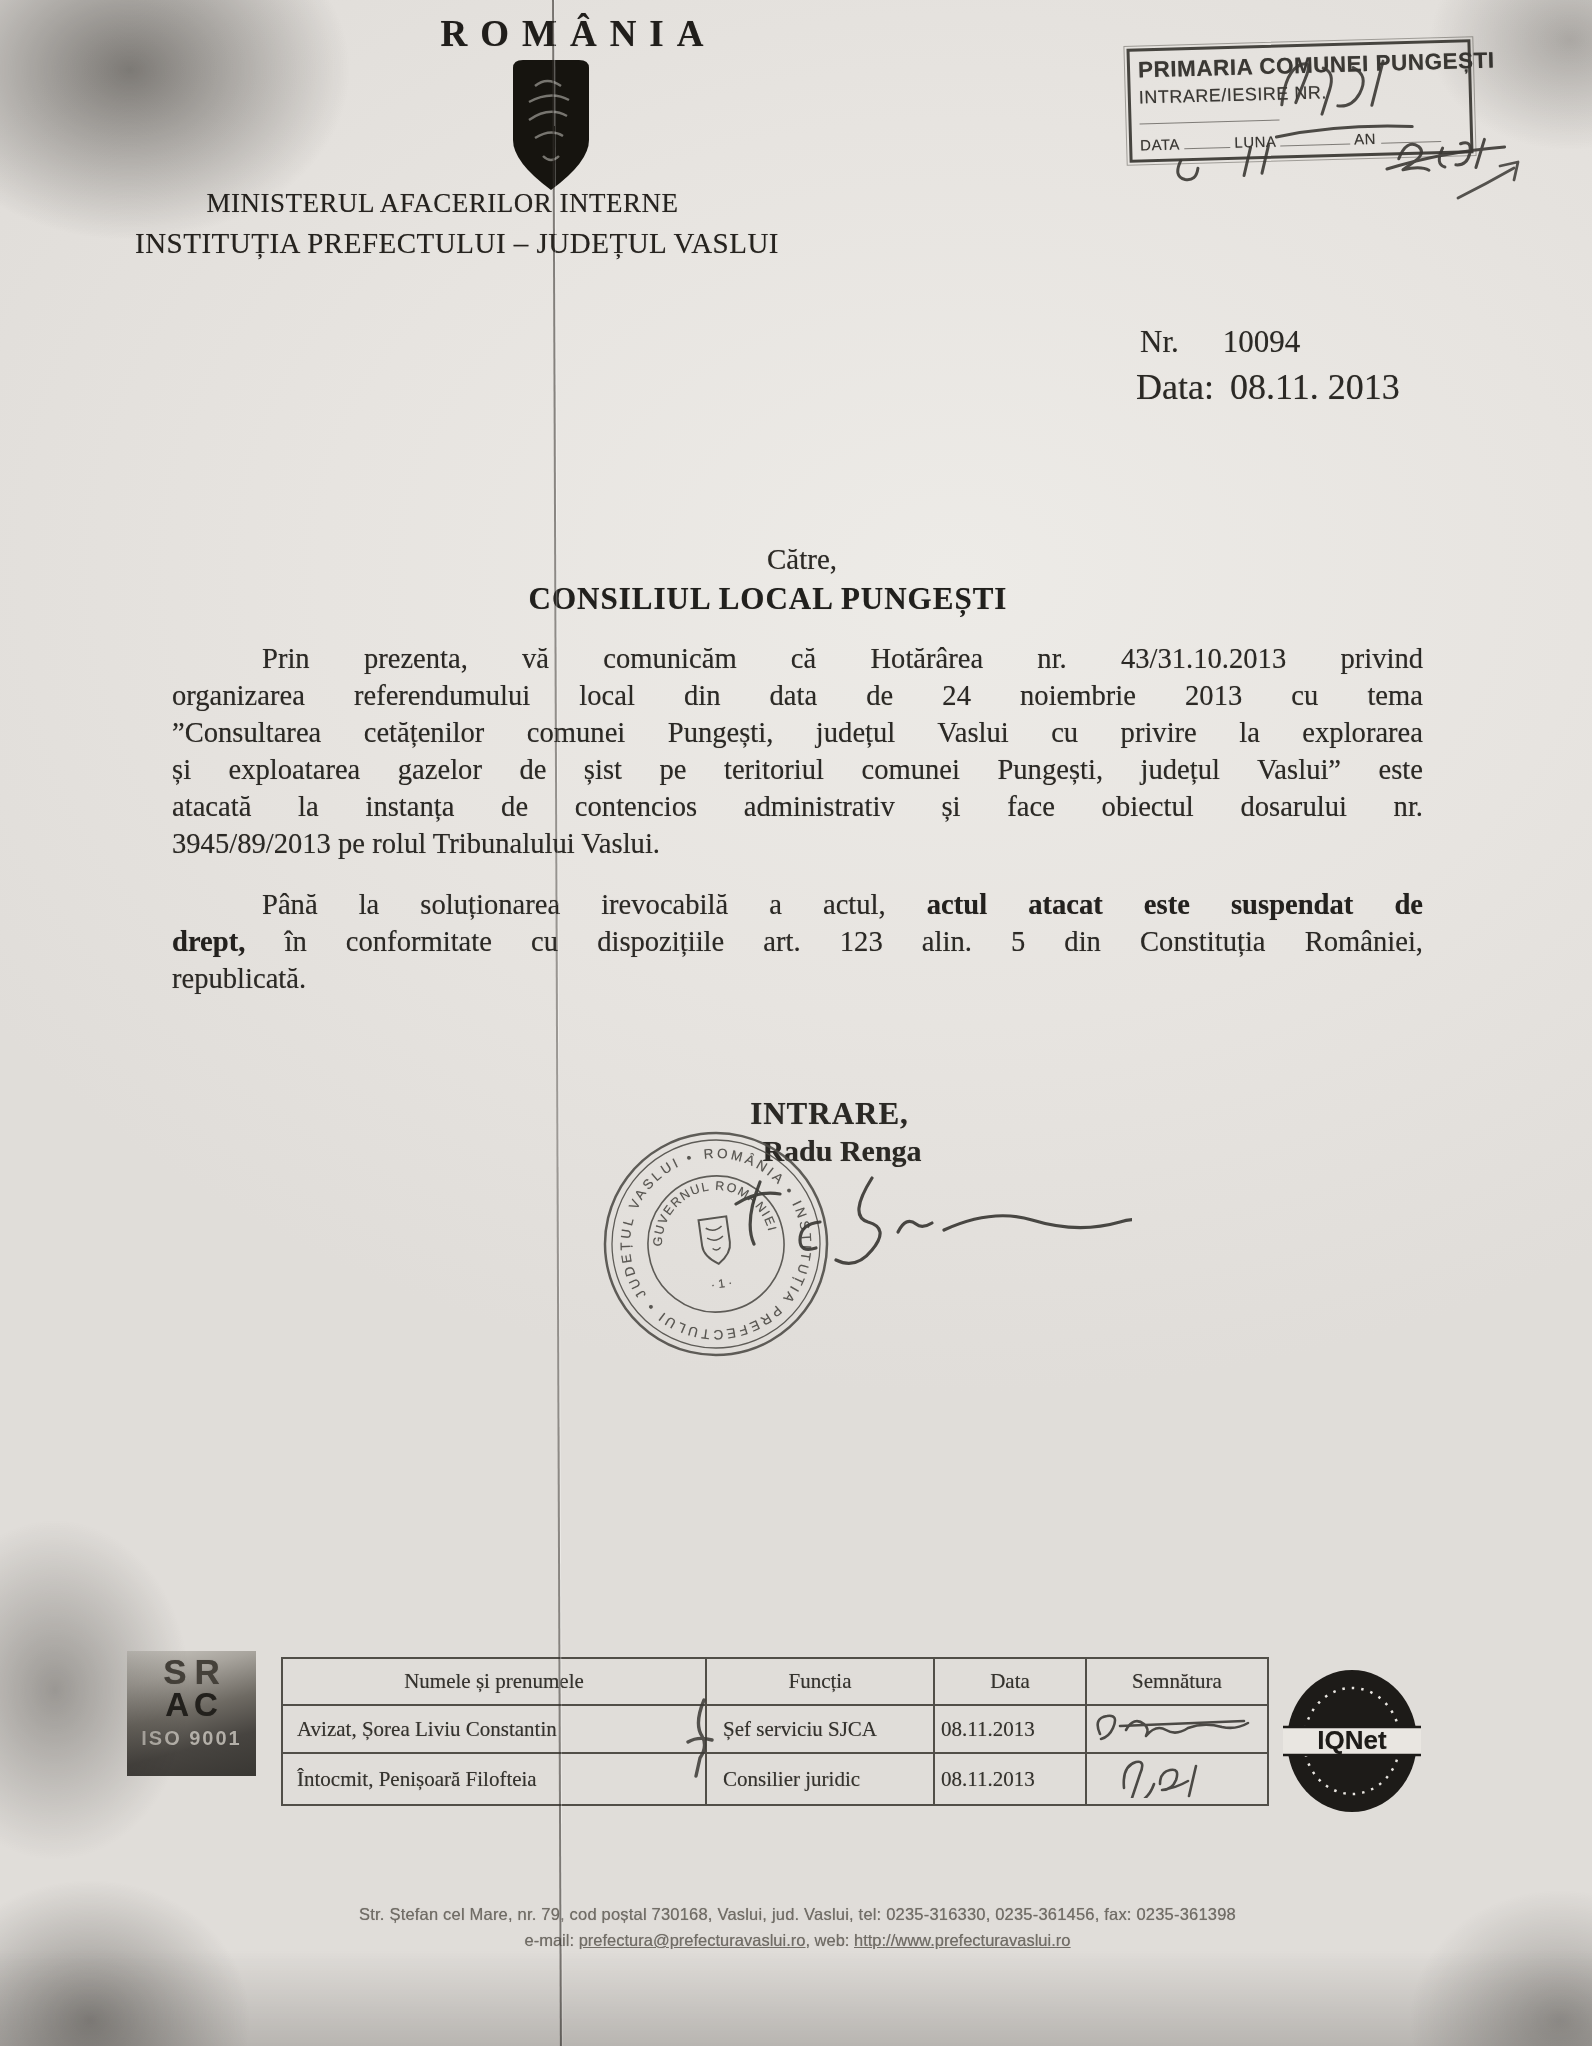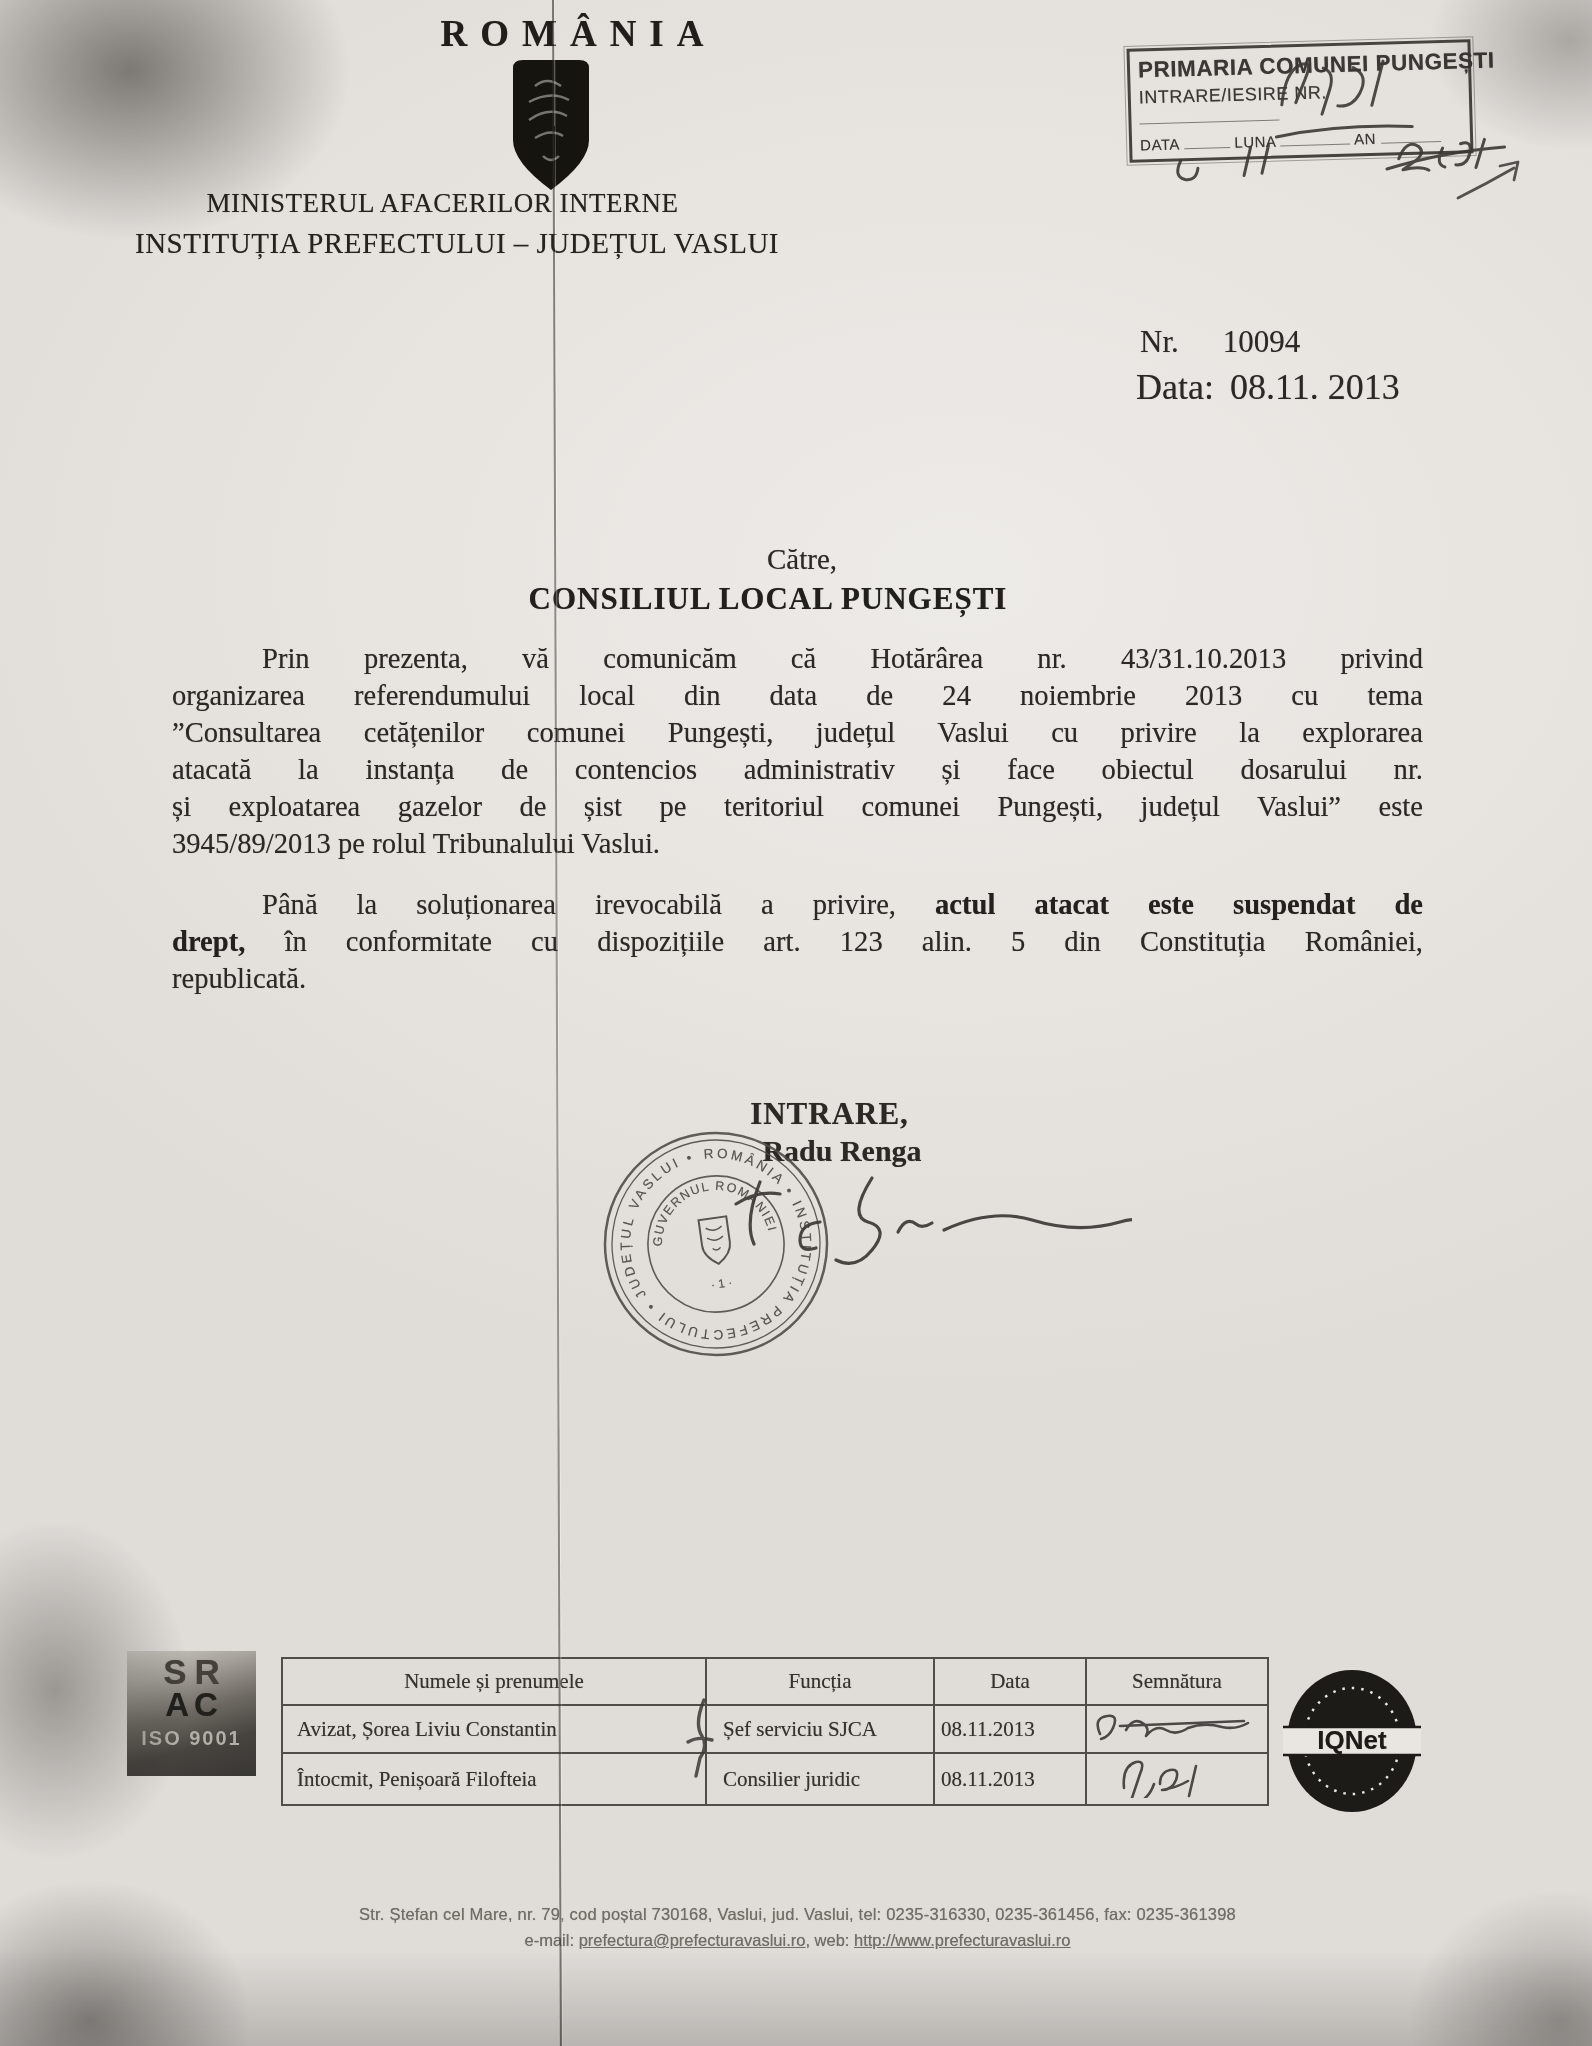--- a/index.html
+++ b/index.html
@@ -148,27 +148,27 @@
   <div class="abs docnum"><span>Nr.</span><span class="val">10094</span></div>
   <div class="abs docdate"><span>Data:</span><span class="val">08.11. 2013</span></div>
 
   <div class="abs salut">Către,</div>
   <div class="abs recipient">CONSILIUL LOCAL PUNGEȘTI</div>
 
   <div class="abs bodytext" id="p1">
     <div class="jline indent">Prin prezenta, vă comunicăm că Hotărârea nr. 43/31.10.2013 privind</div>
     <div class="jline">organizarea referendumului local din data de 24 noiembrie 2013 cu tema</div>
     <div class="jline">”Consultarea cetățenilor comunei Pungești, județul Vaslui cu privire la explorarea</div>
+    <div class="jline">și exploatarea gazelor de șist pe teritoriul comunei Pungești, județul Vaslui” este</div>
     <div class="jline">atacată la instanța de contencios administrativ și face obiectul dosarului nr.</div>
-    <div class="jline">și exploatarea gazelor de șist pe teritoriul comunei Pungești, județul Vaslui” este</div>
     <div class="pline">3945/89/2013 pe rolul Tribunalului Vaslui.</div>
   </div>
 
   <div class="abs bodytext" id="p2">
-    <div class="jline indent"><span>Până la soluționarea irevocabilă a privire, </span><b>actul atacat este suspendat de</b></div>
+    <div class="jline indent"><span>Până la soluționarea irevocabilă a actul, </span><b>actul atacat este suspendat de</b></div>
     <div class="jline"><b>drept,</b><span> în conformitate cu dispozițiile art. 123 alin. 5 din Constituția României,</span></div>
     <div class="pline">republicată.</div>
   </div>
 
   <div class="abs prefect-title">INTRARE,</div>
   <div class="abs prefect-name">Radu Renga</div>
 
   <svg class="abs round-stamp" viewBox="0 0 240 240">
     <g fill="none" stroke="#4c4a45">
       <circle cx="120" cy="120" r="111" stroke-width="2.5"></circle>

